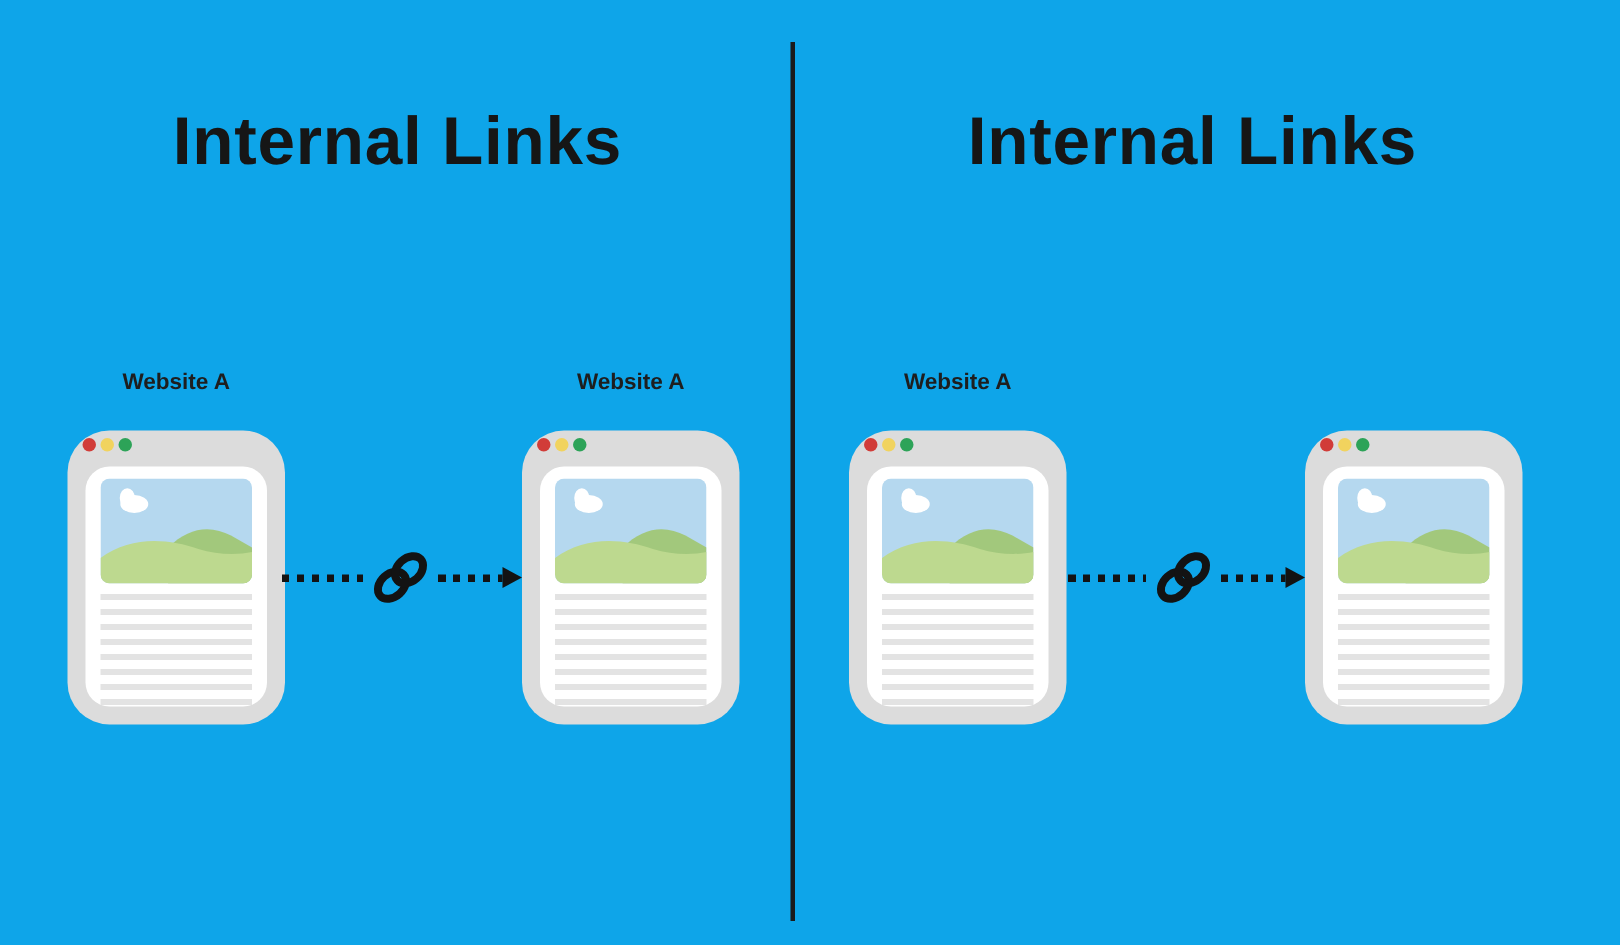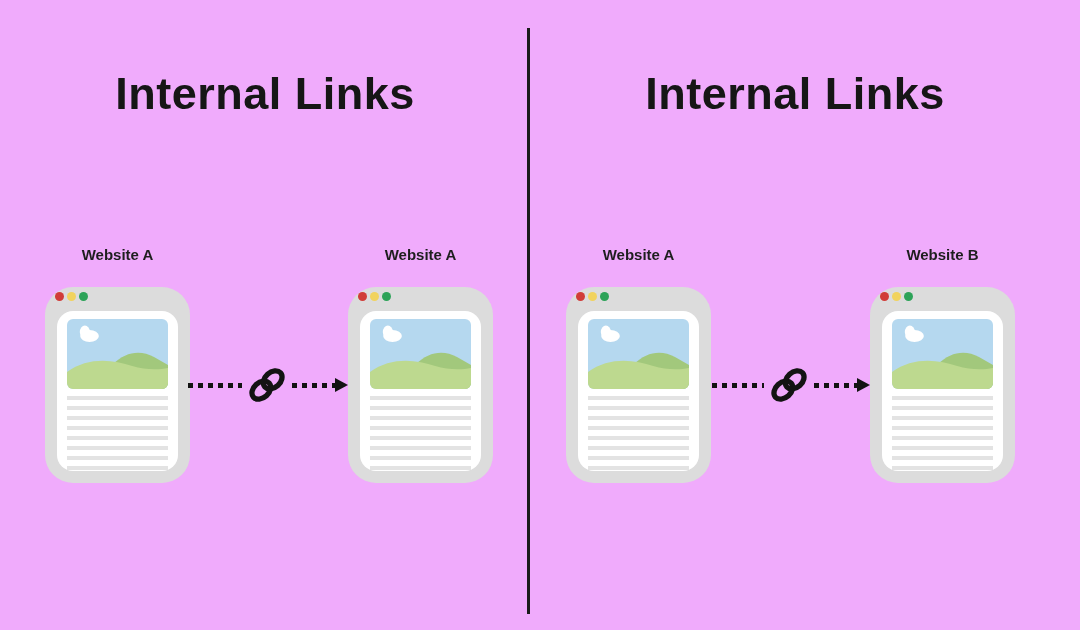--- a/index.html
+++ b/index.html
@@ -5,21 +5,21 @@
   html, body {
     margin: 0;
     padding: 0;
     background: #ffffff;
     font-family: "Liberation Sans", sans-serif;
   }
   .canvas {
     position: relative;
     width: 1080px;
     height: 630px;
-    background: #f0abfc;
+    background: #0ea5e9;
     overflow: hidden;
   }
 
   
   .divider {
     position: absolute;
     left: 527px;
     top: 28px;
     width: 3px;
     height: 586px;
@@ -197,21 +197,20 @@
         <path d="M58 46 C76 32 95 31 112 38 L130 46 L130 70 L58 70 Z" fill="#a2c87c"></path>
         <path d="M0 53 C26 38 58 40 84 47 C100 51 118 51 130 49 L130 70 L0 70 Z" fill="#bdd98f"></path>
       </svg>
       <div class="text-lines"></div>
     </div>
   </div>
 
   <div class="panel-title external">Internal Links</div>
 
   <div class="site-label" style="left:566px">Website A</div>
-  <div class="site-label" style="left:870px">Website B</div>
 
   <div class="card" style="left:566px">
     <div class="dots">
       <span class="dot red"></span>
       <span class="dot yellow"></span>
       <span class="dot green"></span>
     </div>
     <div class="card-inner">
       <svg class="thumb" viewBox="0 0 130 70" preserveAspectRatio="none">
         <rect x="0" y="0" width="130" height="70" fill="#b5d8ef"></rect>

